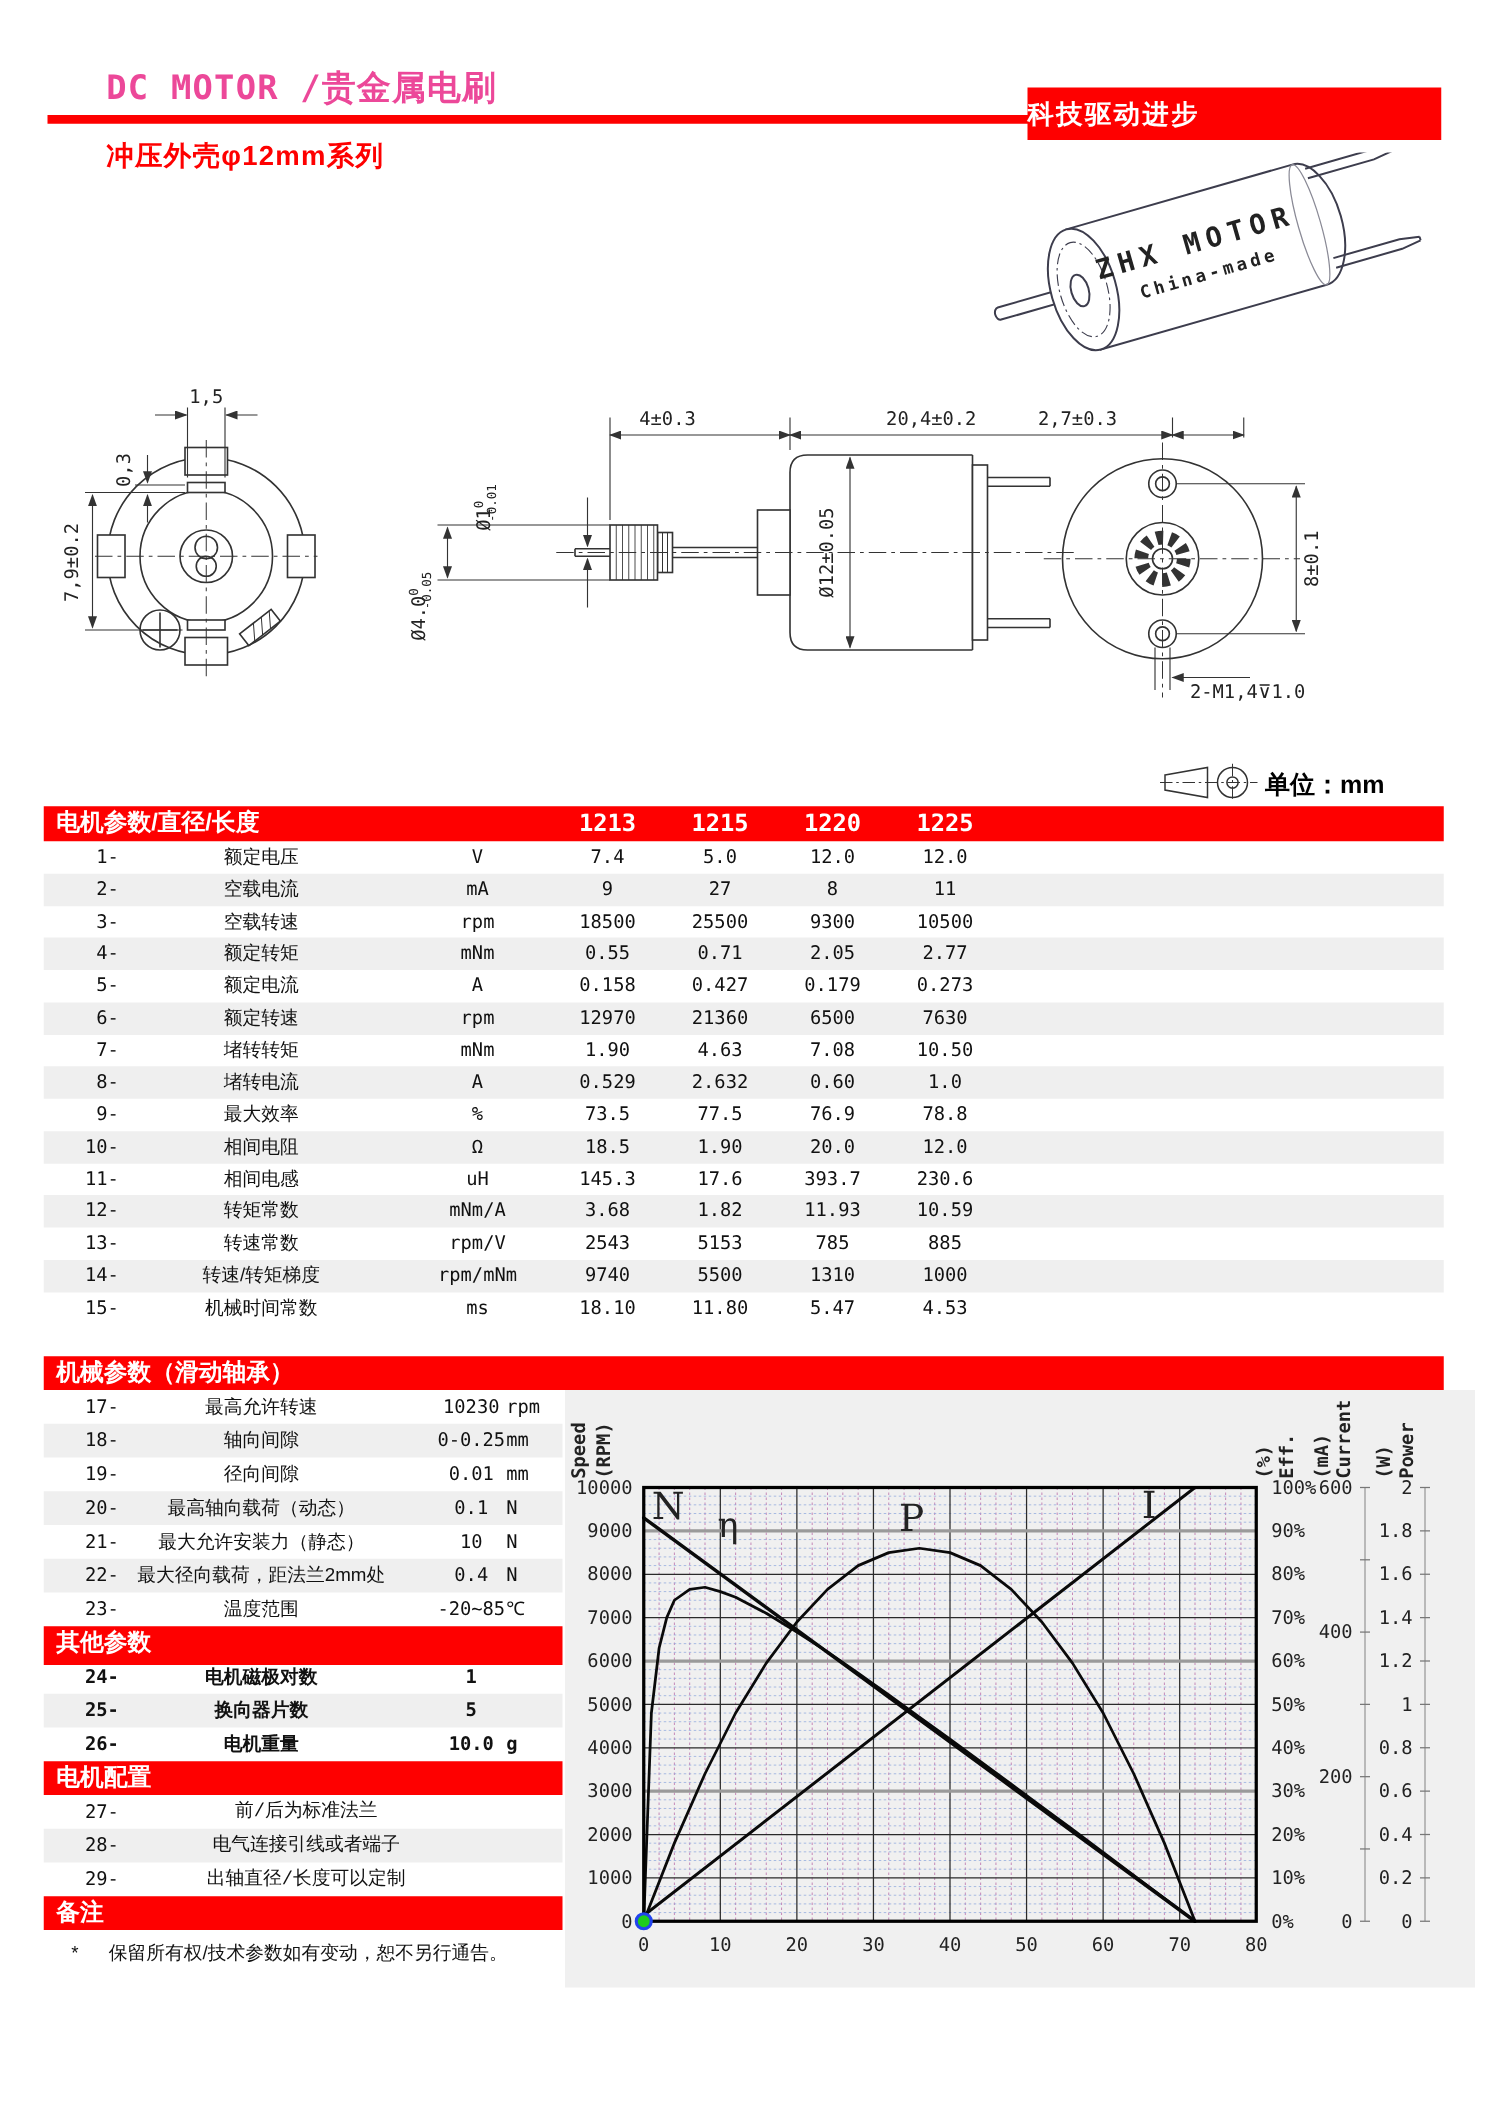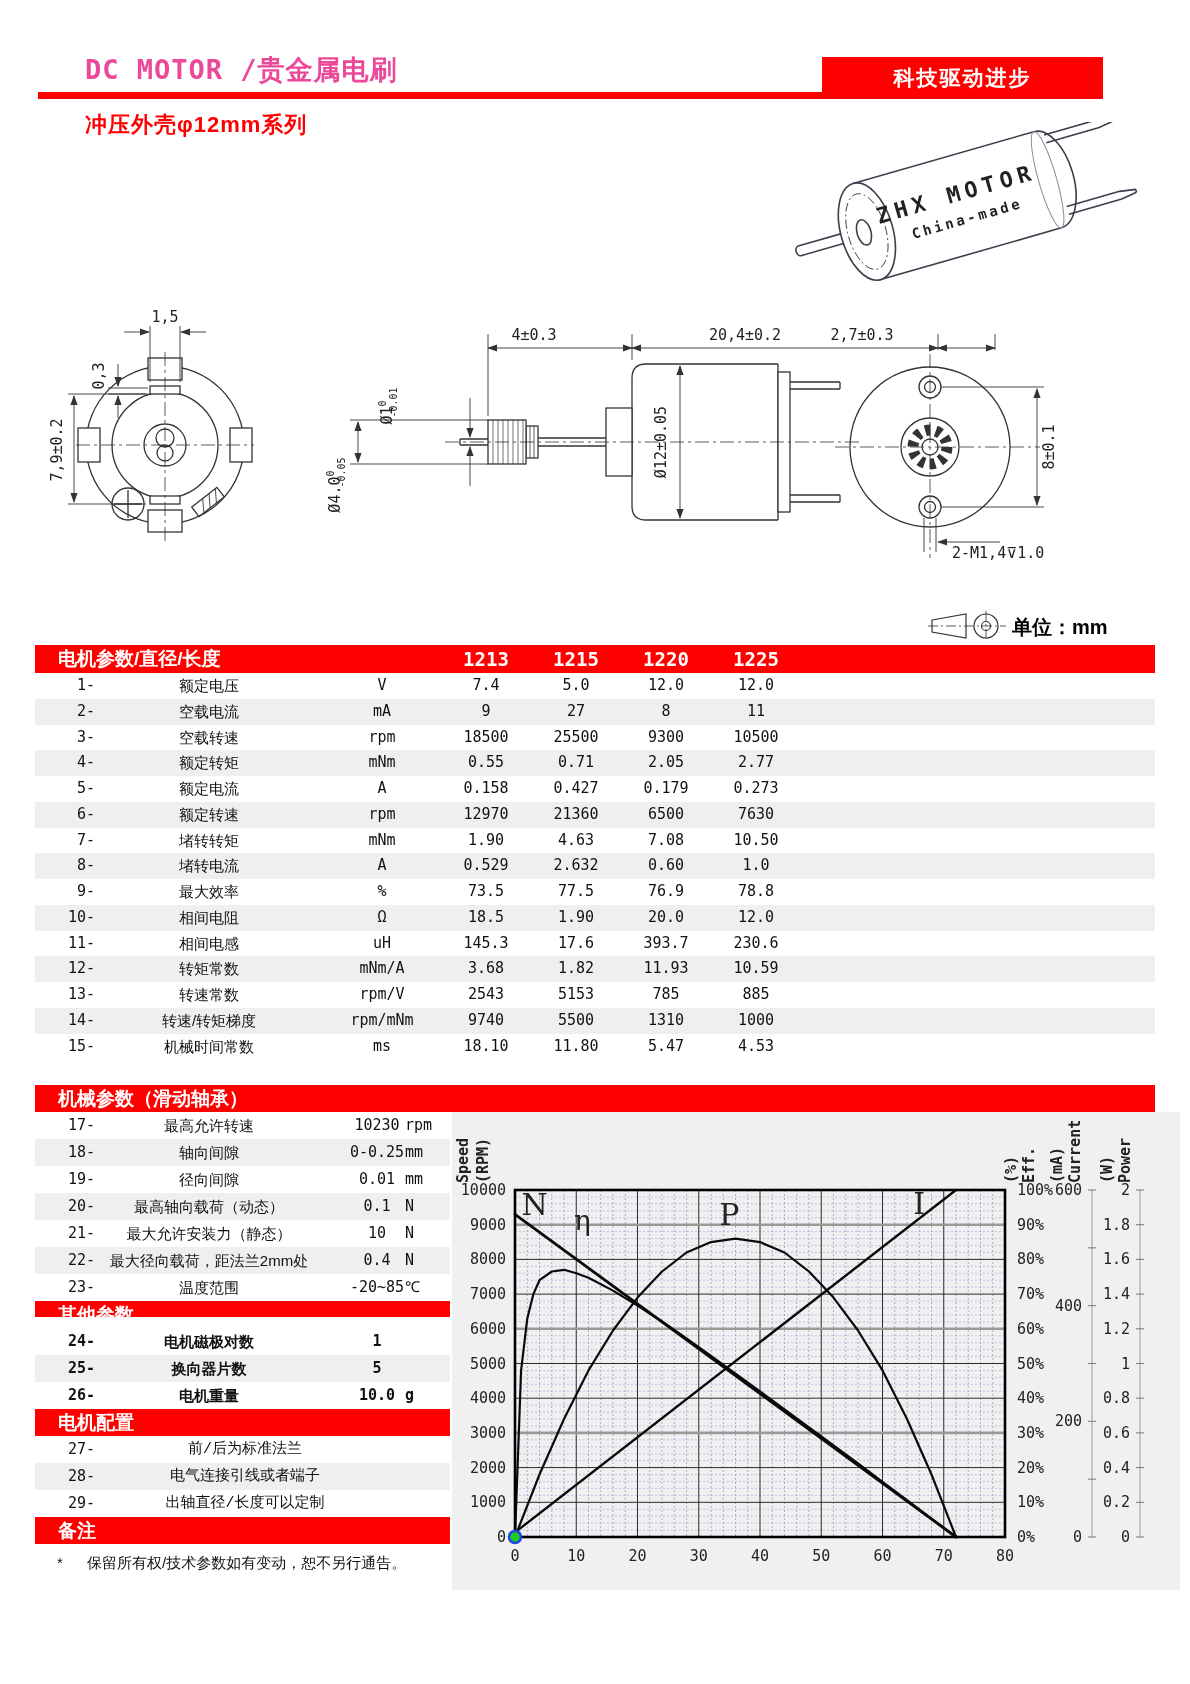--- a/index.html
+++ b/index.html
@@ -2,31 +2,31 @@
 <html><head>
 <meta charset="utf-8">
 <style>
   html,body{margin:0;padding:0;background:#fff;}
   body{position:relative;width:1190px;height:1684px;font-family:"Liberation Sans",sans-serif;color:#111;overflow:hidden;}
   .abs{position:absolute;}
   .red{background:#fe0000;}
   
   #page-title{left:85px;top:52px;font:bold 27px "DejaVu Sans Mono",monospace;color:#ec4899;letter-spacing:1px;}
   #header-rule{left:38px;top:92px;width:1065px;height:7px;}
-  #header-badge{left:822px;top:57px;width:281px;height:42px;display:flex;align-items:center;justify-content:center;
+  #header-badge{left:822px;top:70px;width:331px;height:42px;display:flex;align-items:center;justify-content:flex-start;
       color:#fff;font-weight:bold;font-size:21px;letter-spacing:2px;}
   #page-subtitle{left:85px;top:110px;font-weight:bold;font-size:22px;color:#fe0000;letter-spacing:1px;}
   
   .bar{color:#fff;font-weight:bold;font-size:19px;display:block;line-height:27px;}
-  .bar .bar-title{position:absolute;left:10px;top:0;margin-left:13px;}
+  .bar .bar-title{position:absolute;left:10px;top:0;}
   #bar-spec{left:35px;top:645px;width:1120px;height:28px;line-height:28px;}
   #bar-spec .model{position:absolute;top:0;width:90px;text-align:center;font-family:"DejaVu Sans Mono",monospace;font-size:19px;}
   #bar-mech{left:35px;top:1085px;width:1120px;height:27px;}
   #bar-mech .chart-title{position:absolute;left:480px;top:0;width:570px;text-align:center;}
-  #bar-other{left:35px;top:1301px;width:415px;height:16px;font-family:Liberation Serif, serif;}
+  #bar-other{left:35px;top:1301px;width:415px;height:31px;font-family:Liberation Serif, serif;}
   #bar-config{left:35px;top:1409px;width:415px;height:27px;}
   #bar-note{left:35px;top:1517px;width:415px;height:27px;}
   
   #spec-rows{left:35px;top:673px;width:1120px;}
   .spec-row{position:relative;width:1120px;height:25.75px;line-height:25.75px;font-size:15px;}
   .alt{background:#efefef;}
   .spec-row span, .mrow span{position:absolute;top:0;}
   .no{left:0;width:60px;text-align:right;font-family:"DejaVu Sans Mono",monospace;}
   .pname{left:45px;width:258px;text-align:center;}
   .punit{left:267px;width:160px;text-align:center;font-family:"DejaVu Sans Mono",monospace;}

